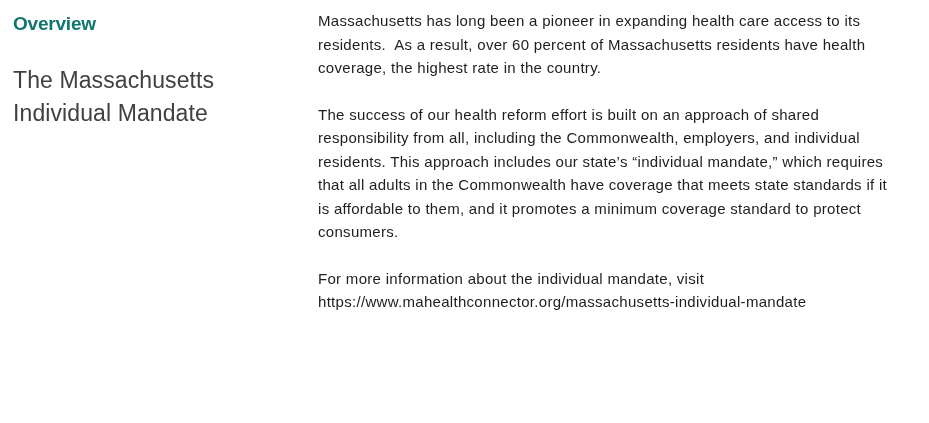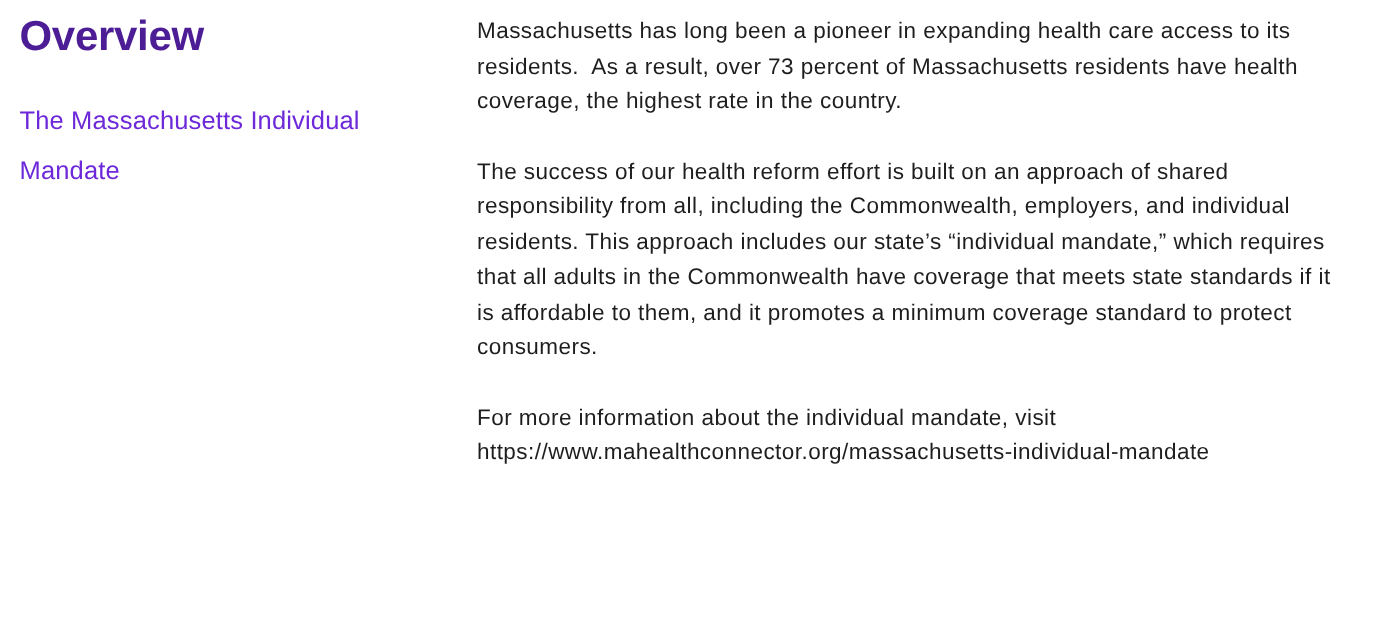--- a/index.html
+++ b/index.html
@@ -20,33 +20,33 @@
     background: #ffffff;
   }
   .sidebar {
     position: absolute;
     left: 13px;
     top: 8px;
     width: 280px;
   }
   .heading {
     margin: 0;
-    font-size: 28px;
+    font-size: 19px;
     line-height: 32px;
     font-weight: bold;
-    color: #4c1d95;
+    color: #0f766e;
     letter-spacing: -0.2px;
   }
   .subheading {
     margin: 24px 0 0 0;
     width: 235px;
-    font-size: 17px;
+    font-size: 23px;
     line-height: 33px;
     font-weight: normal;
-    color: #6d28d9;
+    color: #404040;
     letter-spacing: 0.1px;
   }
   .content {
     position: absolute;
     left: 318px;
     top: 9px;
     width: 578px;
   }
   .content p {
     margin: 0 0 23px 0;
@@ -65,21 +65,21 @@
 
 <div class="page">
 
   <aside class="sidebar">
     <h1 class="heading">Overview</h1>
     <h2 class="subheading">The Massachusetts Individual Mandate</h2>
   </aside>
 
   <main class="content">
 
-      <p>Massachusetts has long been a pioneer in expanding health care access to its residents.  As a result, over 73 percent of Massachusetts residents have health coverage, the highest rate in the country.</p>
+      <p>Massachusetts has long been a pioneer in expanding health care access to its residents.  As a result, over 60 percent of Massachusetts residents have health coverage, the highest rate in the country.</p>
 
       <p>The success of our health reform effort is built on an approach of shared responsibility from all, including the Commonwealth, employers, and individual residents. This approach includes our state’s “individual mandate,” which requires that all adults in the Commonwealth have coverage that meets state standards if it is affordable to them, and it promotes a minimum coverage standard to protect consumers.</p>
 
 
       <p>For more information about the individual mandate, visit https://www.mahealthconnector.org/massachusetts-individual-mandate</p>
     </main>
 
 </div>
 
 </body></html>

